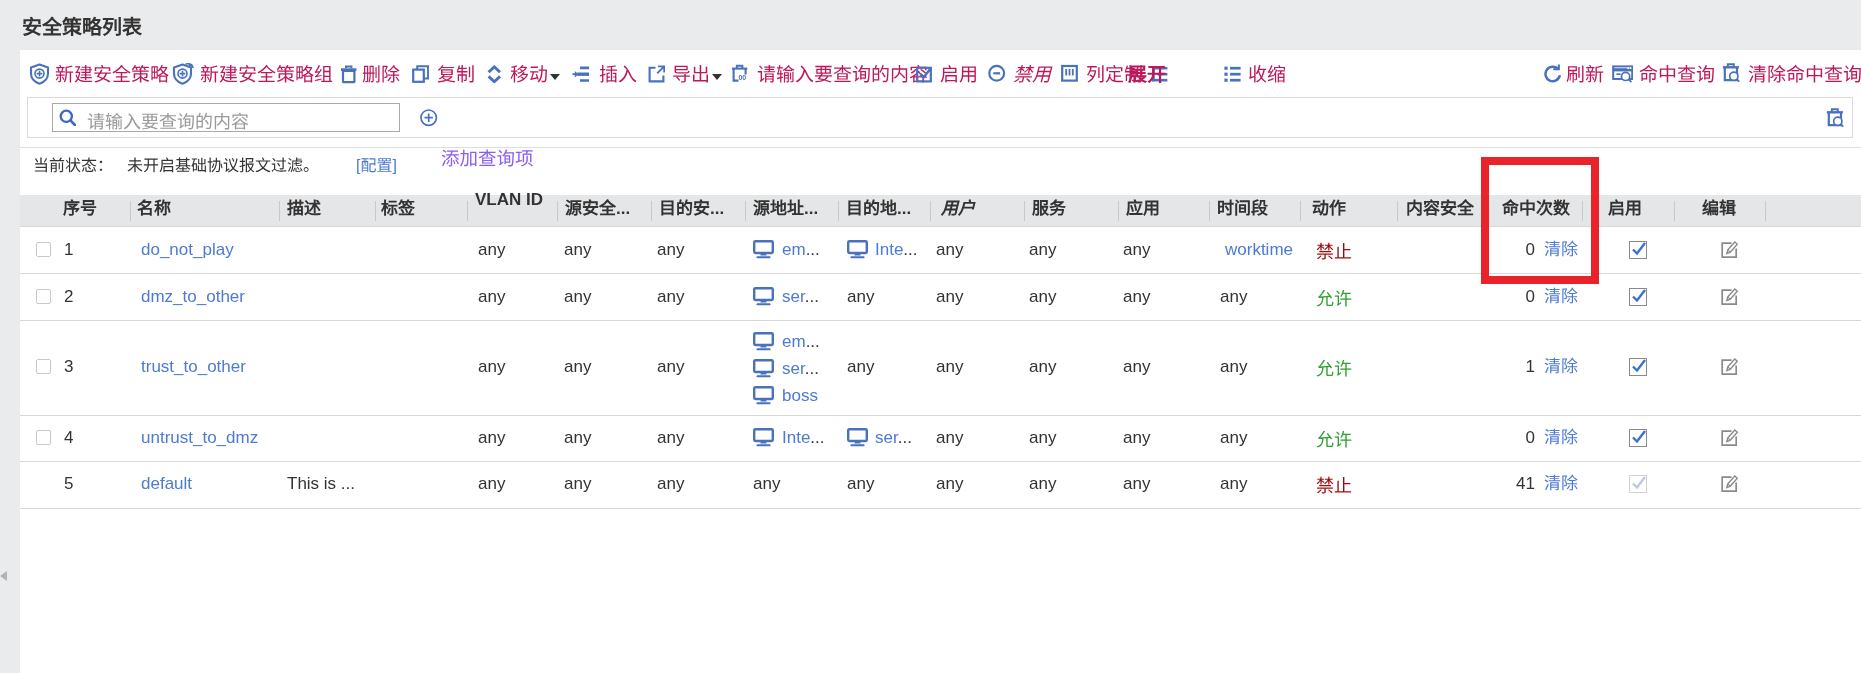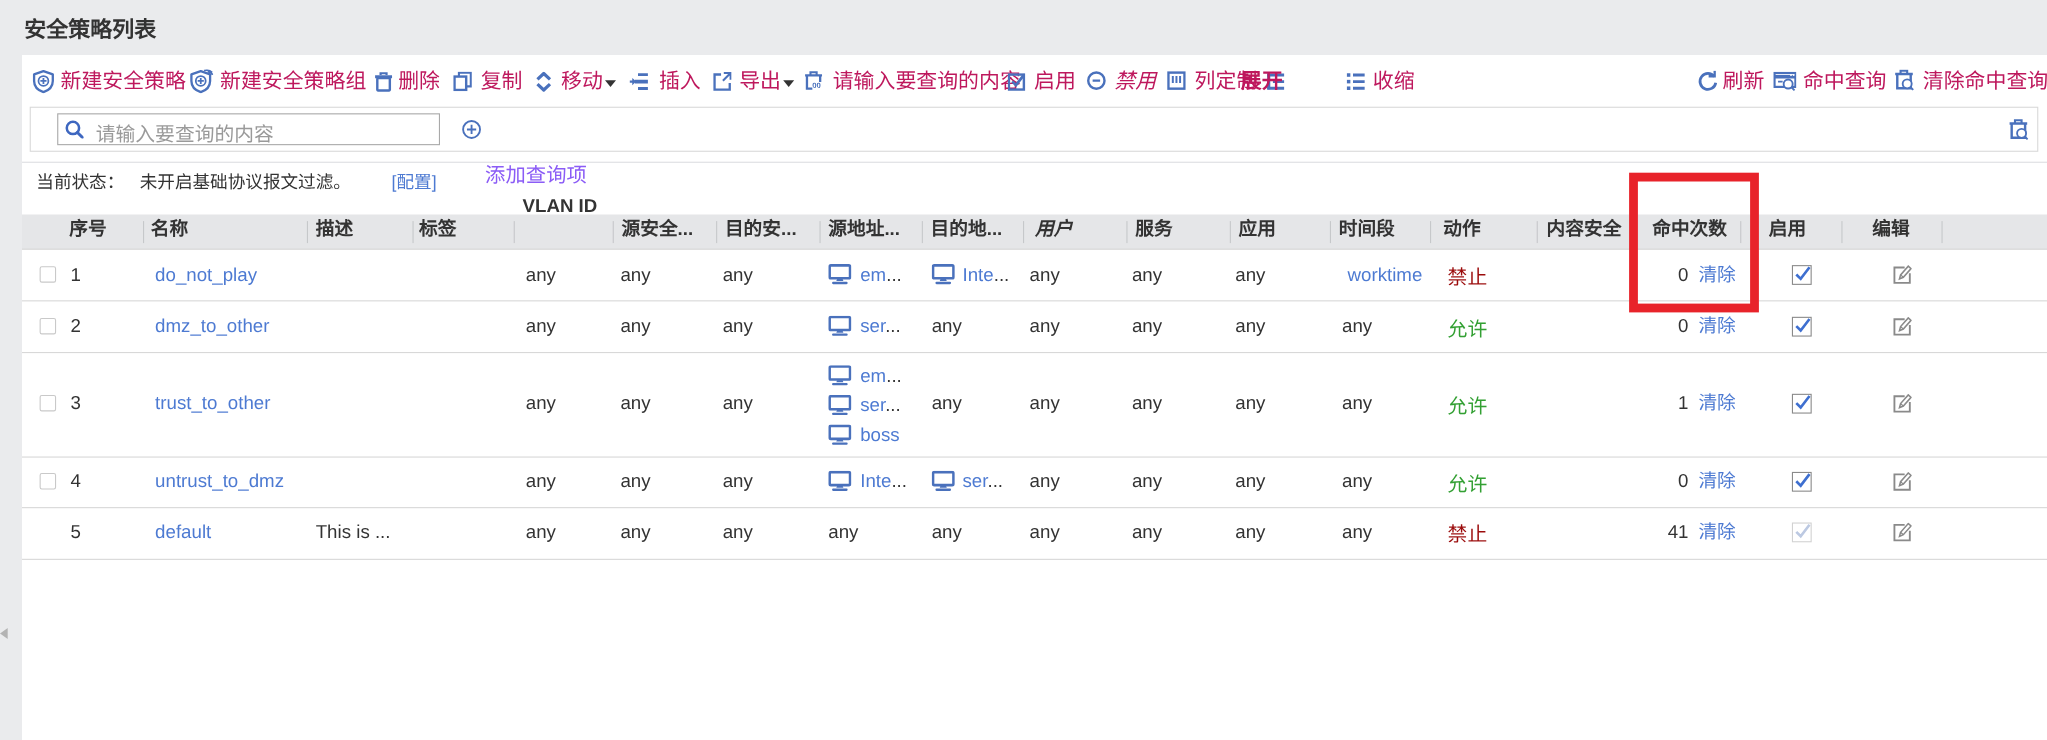--- a/index.html
+++ b/index.html
@@ -139,21 +139,21 @@
       <path d="M14.7 16.1 L17.3 18.7" stroke="#4a71bc" stroke-width="1.7"></path>
     </svg></div>
 <div class="abs" style="left:20px;top:147px;width:1841px;height:1px;background:#dcdee1;"></div>
 <div class="abs" style="left:33px;top:152px;font:16px 'Liberation Sans',sans-serif;color:#333;">当前状态：<span style="margin-left:14px;">未开启基础协议报文过滤。</span></div>
 <div class="abs lk" style="left:356px;top:152px;font:16px 'Liberation Sans',sans-serif;">[配置]</div>
 <div class="abs" style="left:20px;top:195px;width:1841px;height:32px;background:#e5e6e8;"></div>
 <div class="th" style="left:63px;top:194px;">序号</div>
 <div class="th" style="left:137px;top:194px;">名称</div>
 <div class="th" style="left:287px;top:194px;">描述</div>
 <div class="th" style="left:381px;top:194px;">标签</div>
-<div class="th" style="left:475px;top:178px;">VLAN ID</div>
+<div class="th" style="left:475px;top:190px;">VLAN ID</div>
 <div class="th" style="left:565px;top:194px;">源安全...</div>
 <div class="th" style="left:659px;top:194px;">目的安...</div>
 <div class="th" style="left:753px;top:194px;">源地址...</div>
 <div class="th" style="left:846px;top:194px;">目的地...</div>
 <div class="th" style="left:941px;top:194px;font-style:italic;">用户</div>
 <div class="th" style="left:1032px;top:194px;">服务</div>
 <div class="th" style="left:1126px;top:194px;">应用</div>
 <div class="th" style="left:1217px;top:194px;">时间段</div>
 <div class="th" style="left:1312px;top:194px;">动作</div>
 <div class="th" style="left:1406px;top:194px;">内容安全</div>

